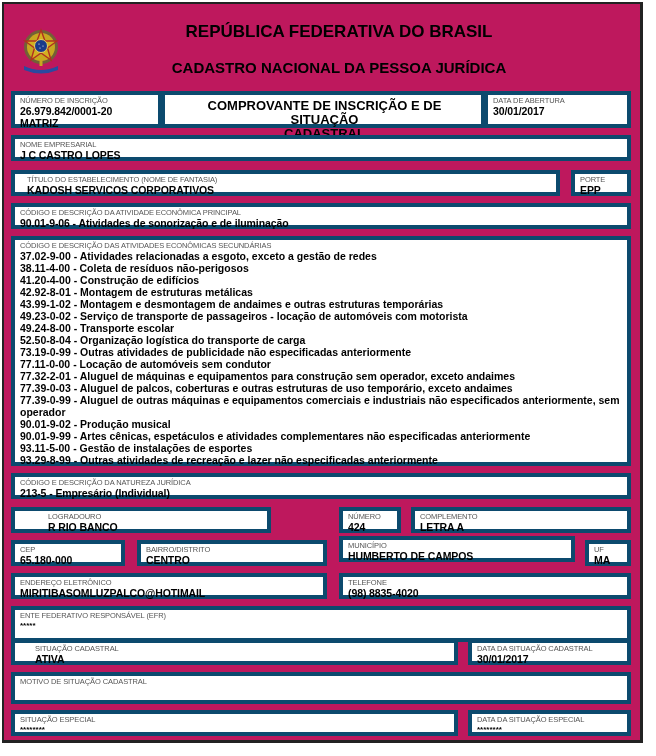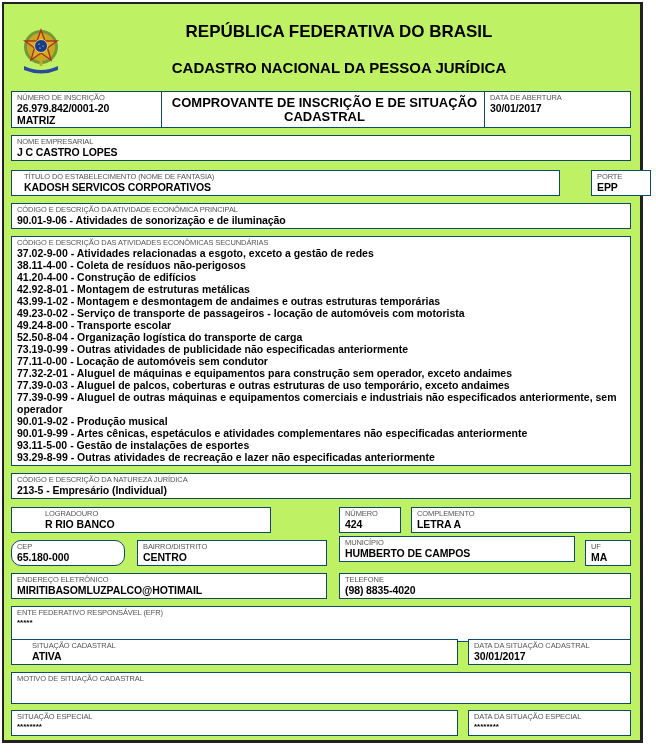--- a/index.html
+++ b/index.html
@@ -1,18 +1,18 @@
 <!DOCTYPE html>
 <html><head>
 <meta charset="utf-8">
 <style>
   html, body { margin: 0; padding: 0; background: #ffffff; }
   body { width: 656px; height: 756px; position: relative; font-family: "Liberation Sans", sans-serif; color: #000; overflow: hidden; }
-  .frame { position: absolute; left: 2px; top: 2px; width: 636px; height: 736px; border: 2px solid #222; border-right-width: 3px; border-bottom-width: 3px; background: #bef264; }
-  .box { position: absolute; border: 1px solid #0c4a6e; box-sizing: border-box; padding: 1px 5px 0 5px; background: #fff; }
+  .frame { position: absolute; left: 2px; top: 2px; width: 636px; height: 736px; border: 2px solid #222; border-right-width: 3px; border-bottom-width: 3px; background: #be185d; }
+  .box { position: absolute; border: 4px solid #0c4a6e; box-sizing: border-box; padding: 1px 5px 0 5px; background: #fff; }
   .lbl { font-size: 7.5px; color: #555; line-height: 9px; white-space: nowrap; text-transform: uppercase; letter-spacing: -0.1px; }
   .val { font-size: 10.5px; font-weight: bold; line-height: 12px; white-space: nowrap; letter-spacing: -0.1px; }
   .val.small { font-size: 8px; letter-spacing: 0; }
   .title1 { position: absolute; left: 140px; top: 18px; width: 390px; text-align: center; font-size: 17px; font-weight: bold; }
   .title2 { position: absolute; left: 140px; top: 55px; width: 390px; text-align: center; font-size: 15px; font-weight: bold; }
   .emblem { position: absolute; left: 14px; top: 22px; width: 46px; height: 50px; }
   .comp { position: absolute; text-align: center; font-size: 13px; font-weight: bold; line-height: 14px; }
   .list { font-size: 10.5px; font-weight: bold; line-height: 12px; }
   .list div { white-space: normal; }
 </style>
@@ -52,21 +52,21 @@
 
   <div class="box" style="left:7px; top:131px; width:620px; height:26px;">
     <div class="lbl">NOME EMPRESARIAL</div>
     <div class="val">J C CASTRO LOPES</div>
   </div>
 
   <div class="box" style="left:7px; top:166px; width:549px; height:26px;padding-left:12px;">
     <div class="lbl">TÍTULO DO ESTABELECIMENTO (NOME DE FANTASIA)</div>
     <div class="val">KADOSH SERVICOS CORPORATIVOS</div>
   </div>
-  <div class="box" style="left:567px; top:166px; width:60px; height:26px;margin-left:20px;">
+  <div class="box" style="left:567px; top:166px; width:60px; height:26px;">
     <div class="lbl">PORTE</div>
     <div class="val">EPP</div>
   </div>
 
   <div class="box" style="left:7px; top:199px; width:620px; height:26px;">
     <div class="lbl">CÓDIGO E DESCRIÇÃO DA ATIVIDADE ECONÔMICA PRINCIPAL</div>
     <div class="val">90.01-9-06 - Atividades de sonorização e de iluminação</div>
   </div>
 
   <div class="box" style="left:7px; top:232px; width:620px; height:230px;">
@@ -103,21 +103,21 @@
   </div>
   <div class="box" style="left:335px; top:503px; width:62px; height:26px;">
     <div class="lbl">NÚMERO</div>
     <div class="val">424</div>
   </div>
   <div class="box" style="left:407px; top:503px; width:220px; height:26px;">
     <div class="lbl">COMPLEMENTO</div>
     <div class="val">LETRA A</div>
   </div>
 
-  <div class="box" style="left:7px; top:536px; width:114px; height:26px;border-radius:10px;">
+  <div class="box" style="left:7px; top:536px; width:114px; height:26px;">
     <div class="lbl">CEP</div>
     <div class="val">65.180-000</div>
   </div>
   <div class="box" style="left:133px; top:536px; width:190px; height:26px;">
     <div class="lbl">BAIRRO/DISTRITO</div>
     <div class="val">CENTRO</div>
   </div>
   <div class="box" style="left:335px; top:532px; width:236px; height:26px;">
     <div class="lbl">MUNICÍPIO</div>
     <div class="val">HUMBERTO DE CAMPOS</div>

